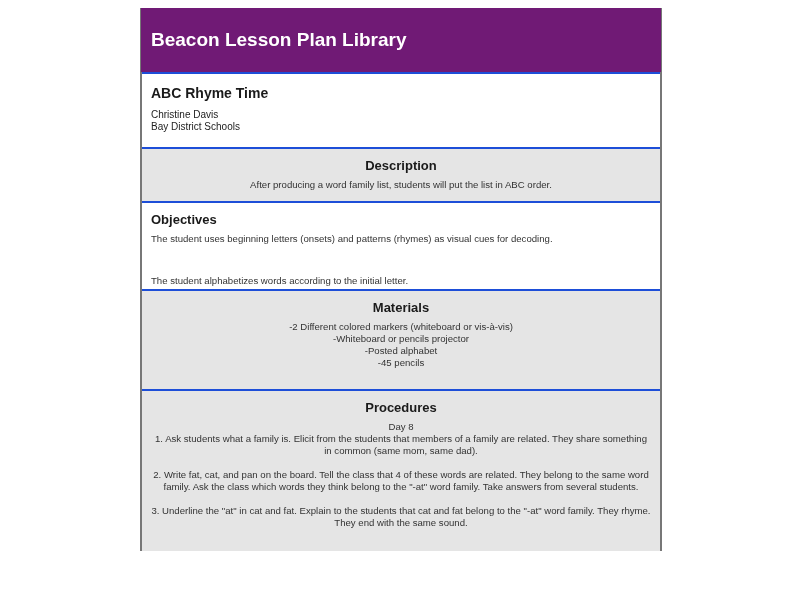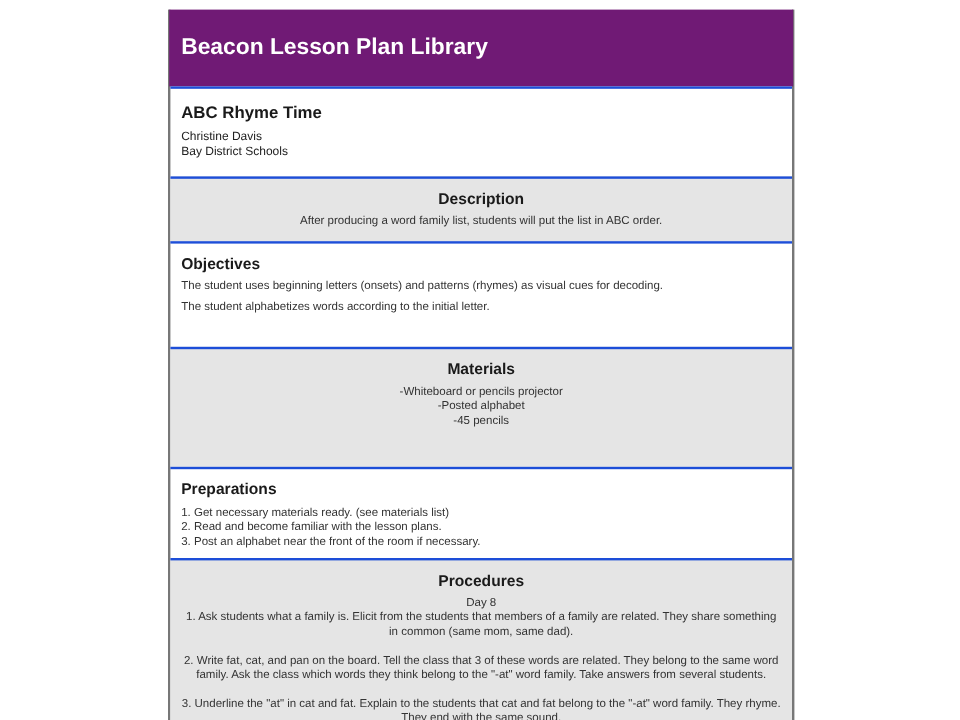--- a/index.html
+++ b/index.html
@@ -18,21 +18,21 @@
   .section.alt { background: #e5e5e5; text-align: center; }
   .title-sec { height: 73px; }
   .title-sec h1 { font-size: 14px; margin: 0; padding-top: 11px; font-weight: bold; color: #1a1a1a; }
   .title-sec .author { font-size: 10px; font-weight: bold; margin-top: 8px; line-height: 12px; color: #222; }
   .section h2 { font-size: 13px; font-weight: bold; margin: 0; padding-top: 9px; color: #1a1a1a; }
   .section p { font-size: 9.6px; margin: 0; line-height: 12px; color: #333; }
   .desc { height: 52px; }
   .desc p { margin-top: 6px; }
   .obj { height: 86px; }
   .obj p.first { margin-top: 6px; }
-  .obj p.second { margin-top: 5px; }
+  .obj p.second { margin-top: 30px; }
   .mat { height: 98px; }
   .mat .list { margin-top: 6px; }
   .prep { height: 74px; }
   .prep .list { margin-top: 7px; }
   .proc { height: 160px; }
   .proc .day { margin-top: 6px; }
   .proc p.step { margin-bottom: 12px; }
   .line { display: block; font-size: 9.6px; line-height: 12px; color: #333; }
 </style>
 </head>
@@ -56,35 +56,28 @@
 
   <div class="section obj">
     <h2>Objectives</h2>
     <p class="first">The student uses beginning letters (onsets) and patterns (rhymes) as visual cues for decoding.</p>
     <p class="second">The student alphabetizes words according to the initial letter.</p>
   </div>
 
   <div class="section alt mat">
     <h2>Materials</h2>
     <div class="list">
+      <span class="line">-2 Different colored markers (whiteboard or vis-à-vis)</span>
       <span class="line">-Whiteboard or pencils projector</span>
       <span class="line">-Posted alphabet</span>
       <span class="line">-45 pencils</span>
     </div>
   </div>
 
-  <div class="section prep">
-    <h2>Preparations</h2>
-    <div class="list">
-      <span class="line">1. Get necessary materials ready. (see materials list)</span>
-      <span class="line">2. Read and become familiar with the lesson plans.</span>
-      <span class="line">3. Post an alphabet near the front of the room if necessary.</span>
-    </div>
-  </div>
 
   <div class="section alt proc">
     <h2>Procedures</h2>
     <span class="line day">Day 8</span>
     <p class="step">1. Ask students what a family is. Elicit from the students that members of a family are related. They share something in common (same mom, same dad).</p>
-    <p class="step">2. Write fat, cat, and pan on the board. Tell the class that 3 of these words are related. They belong to the same word family. Ask the class which words they think belong to the "-at" word family. Take answers from several students.</p>
+    <p class="step">2. Write fat, cat, and pan on the board. Tell the class that 4 of these words are related. They belong to the same word family. Ask the class which words they think belong to the "-at" word family. Take answers from several students.</p>
     <p class="step">3. Underline the "at" in cat and fat. Explain to the students that cat and fat belong to the "-at" word family. They rhyme. They end with the same sound.</p>
   </div>
 </div>
 
 </body></html>

